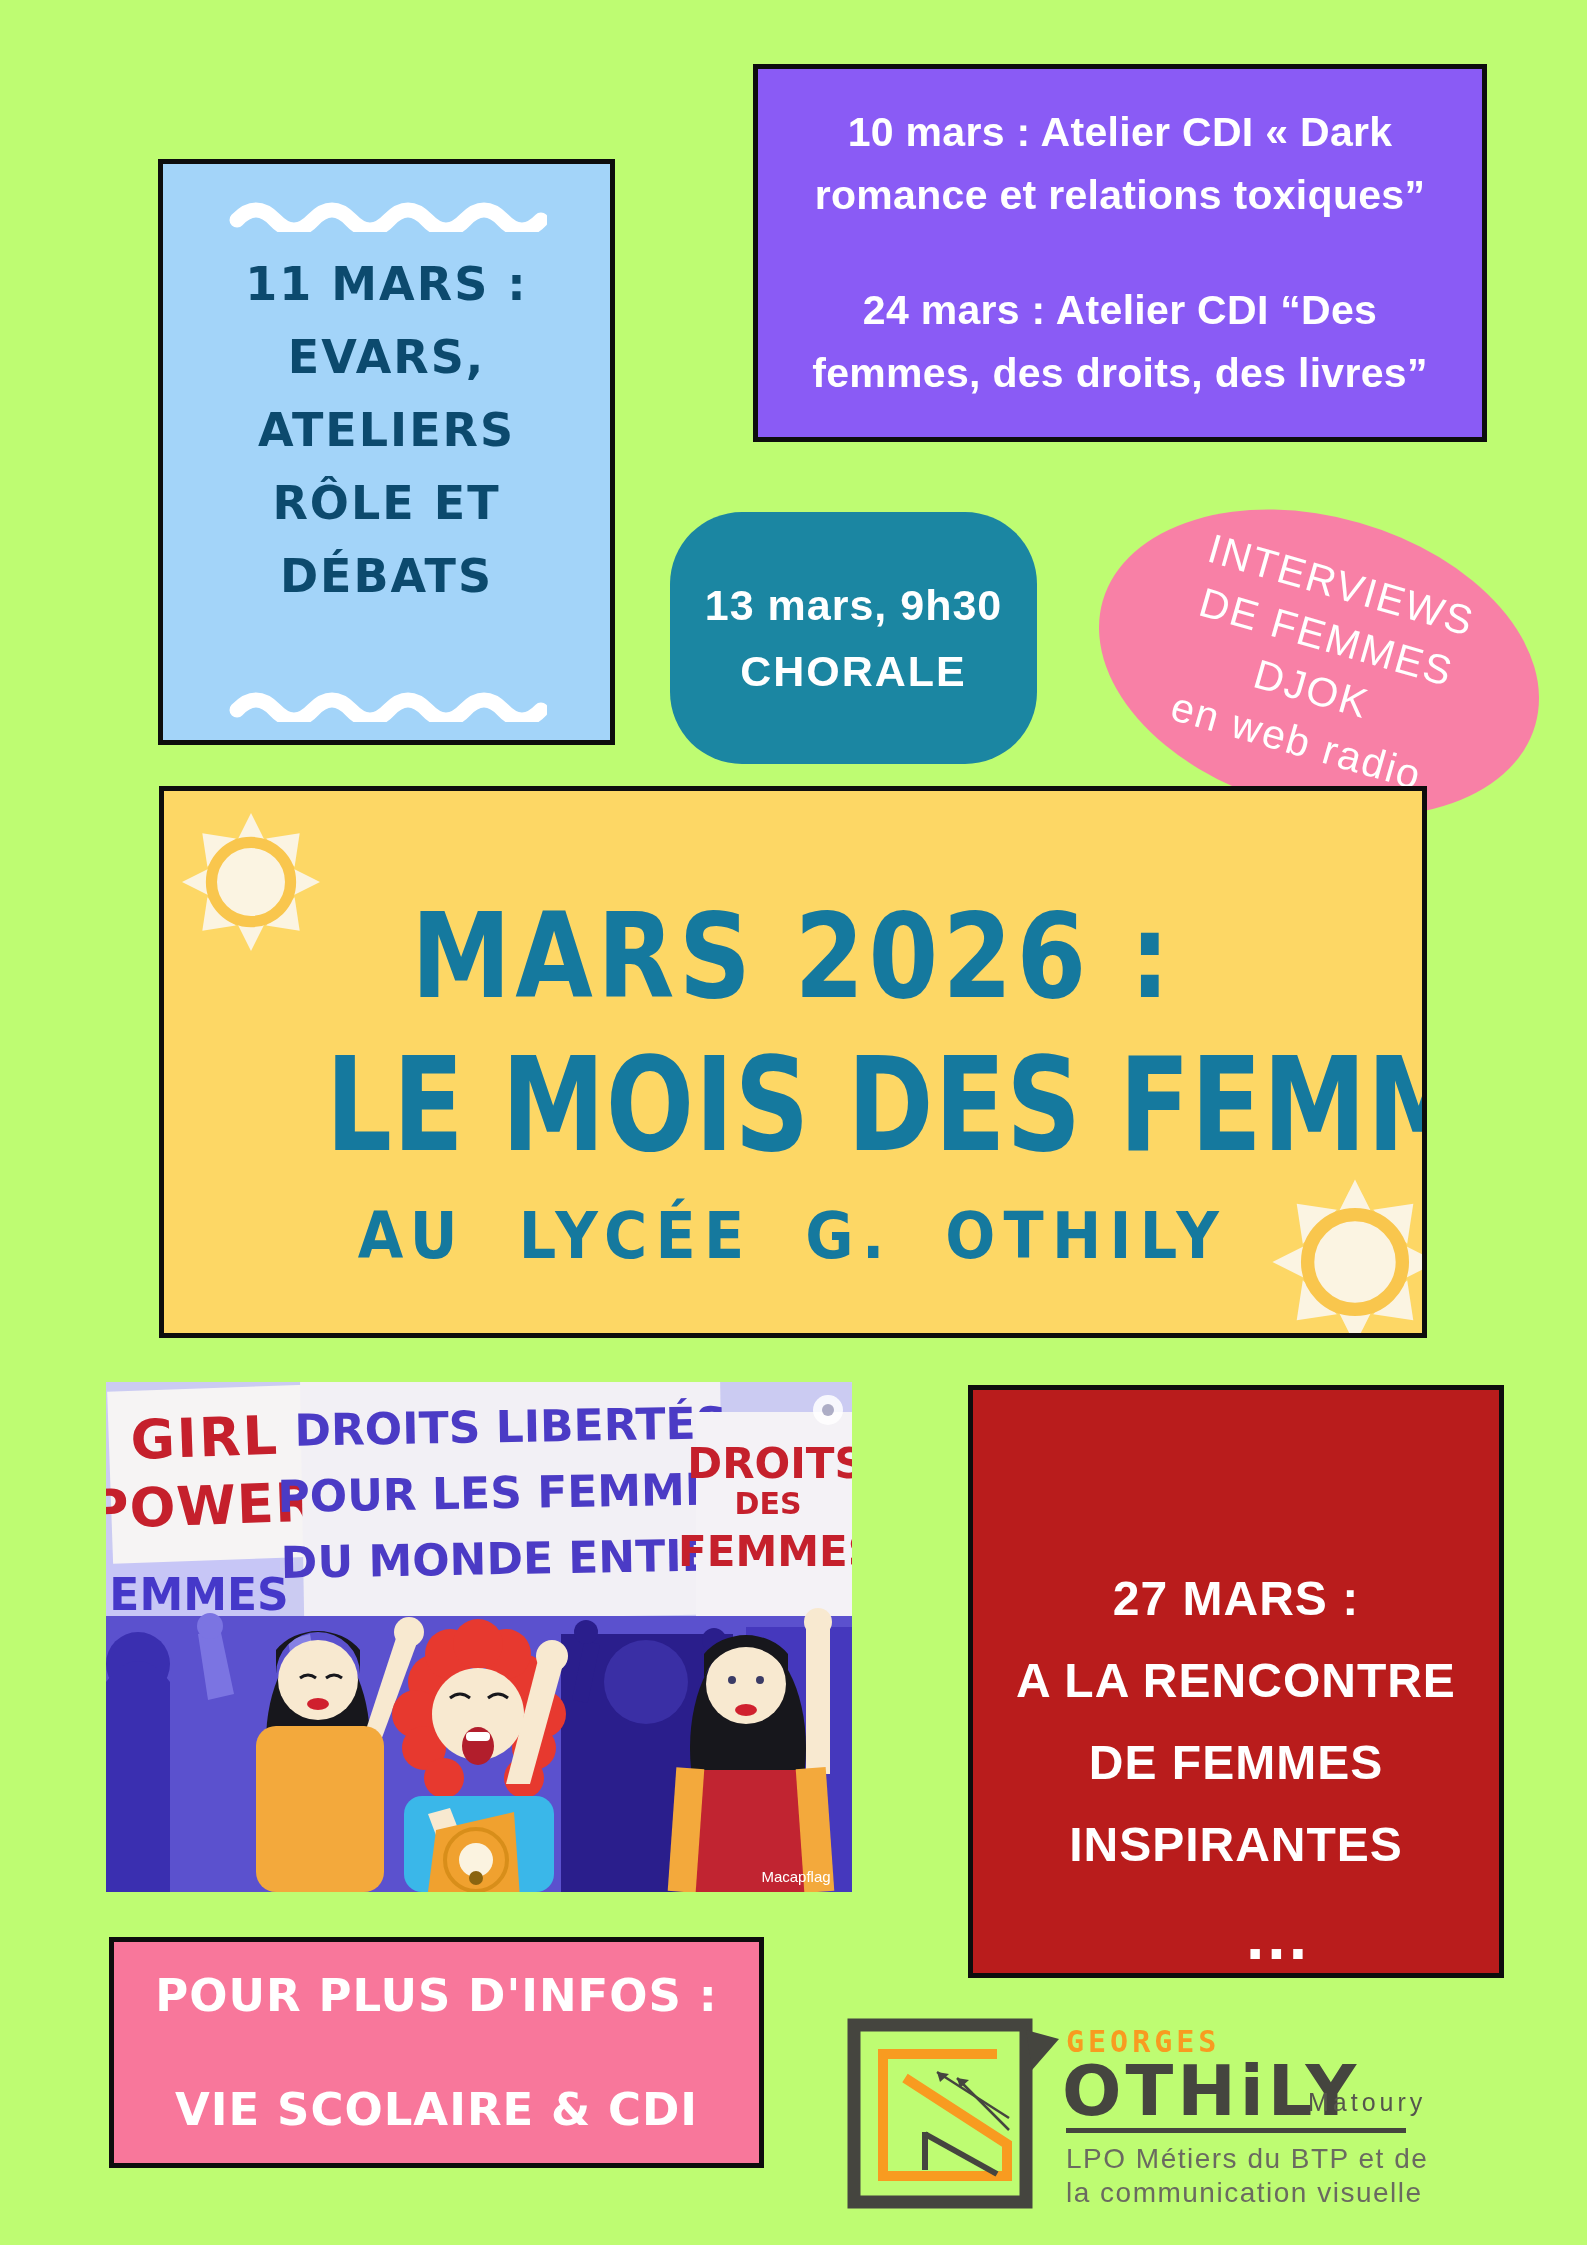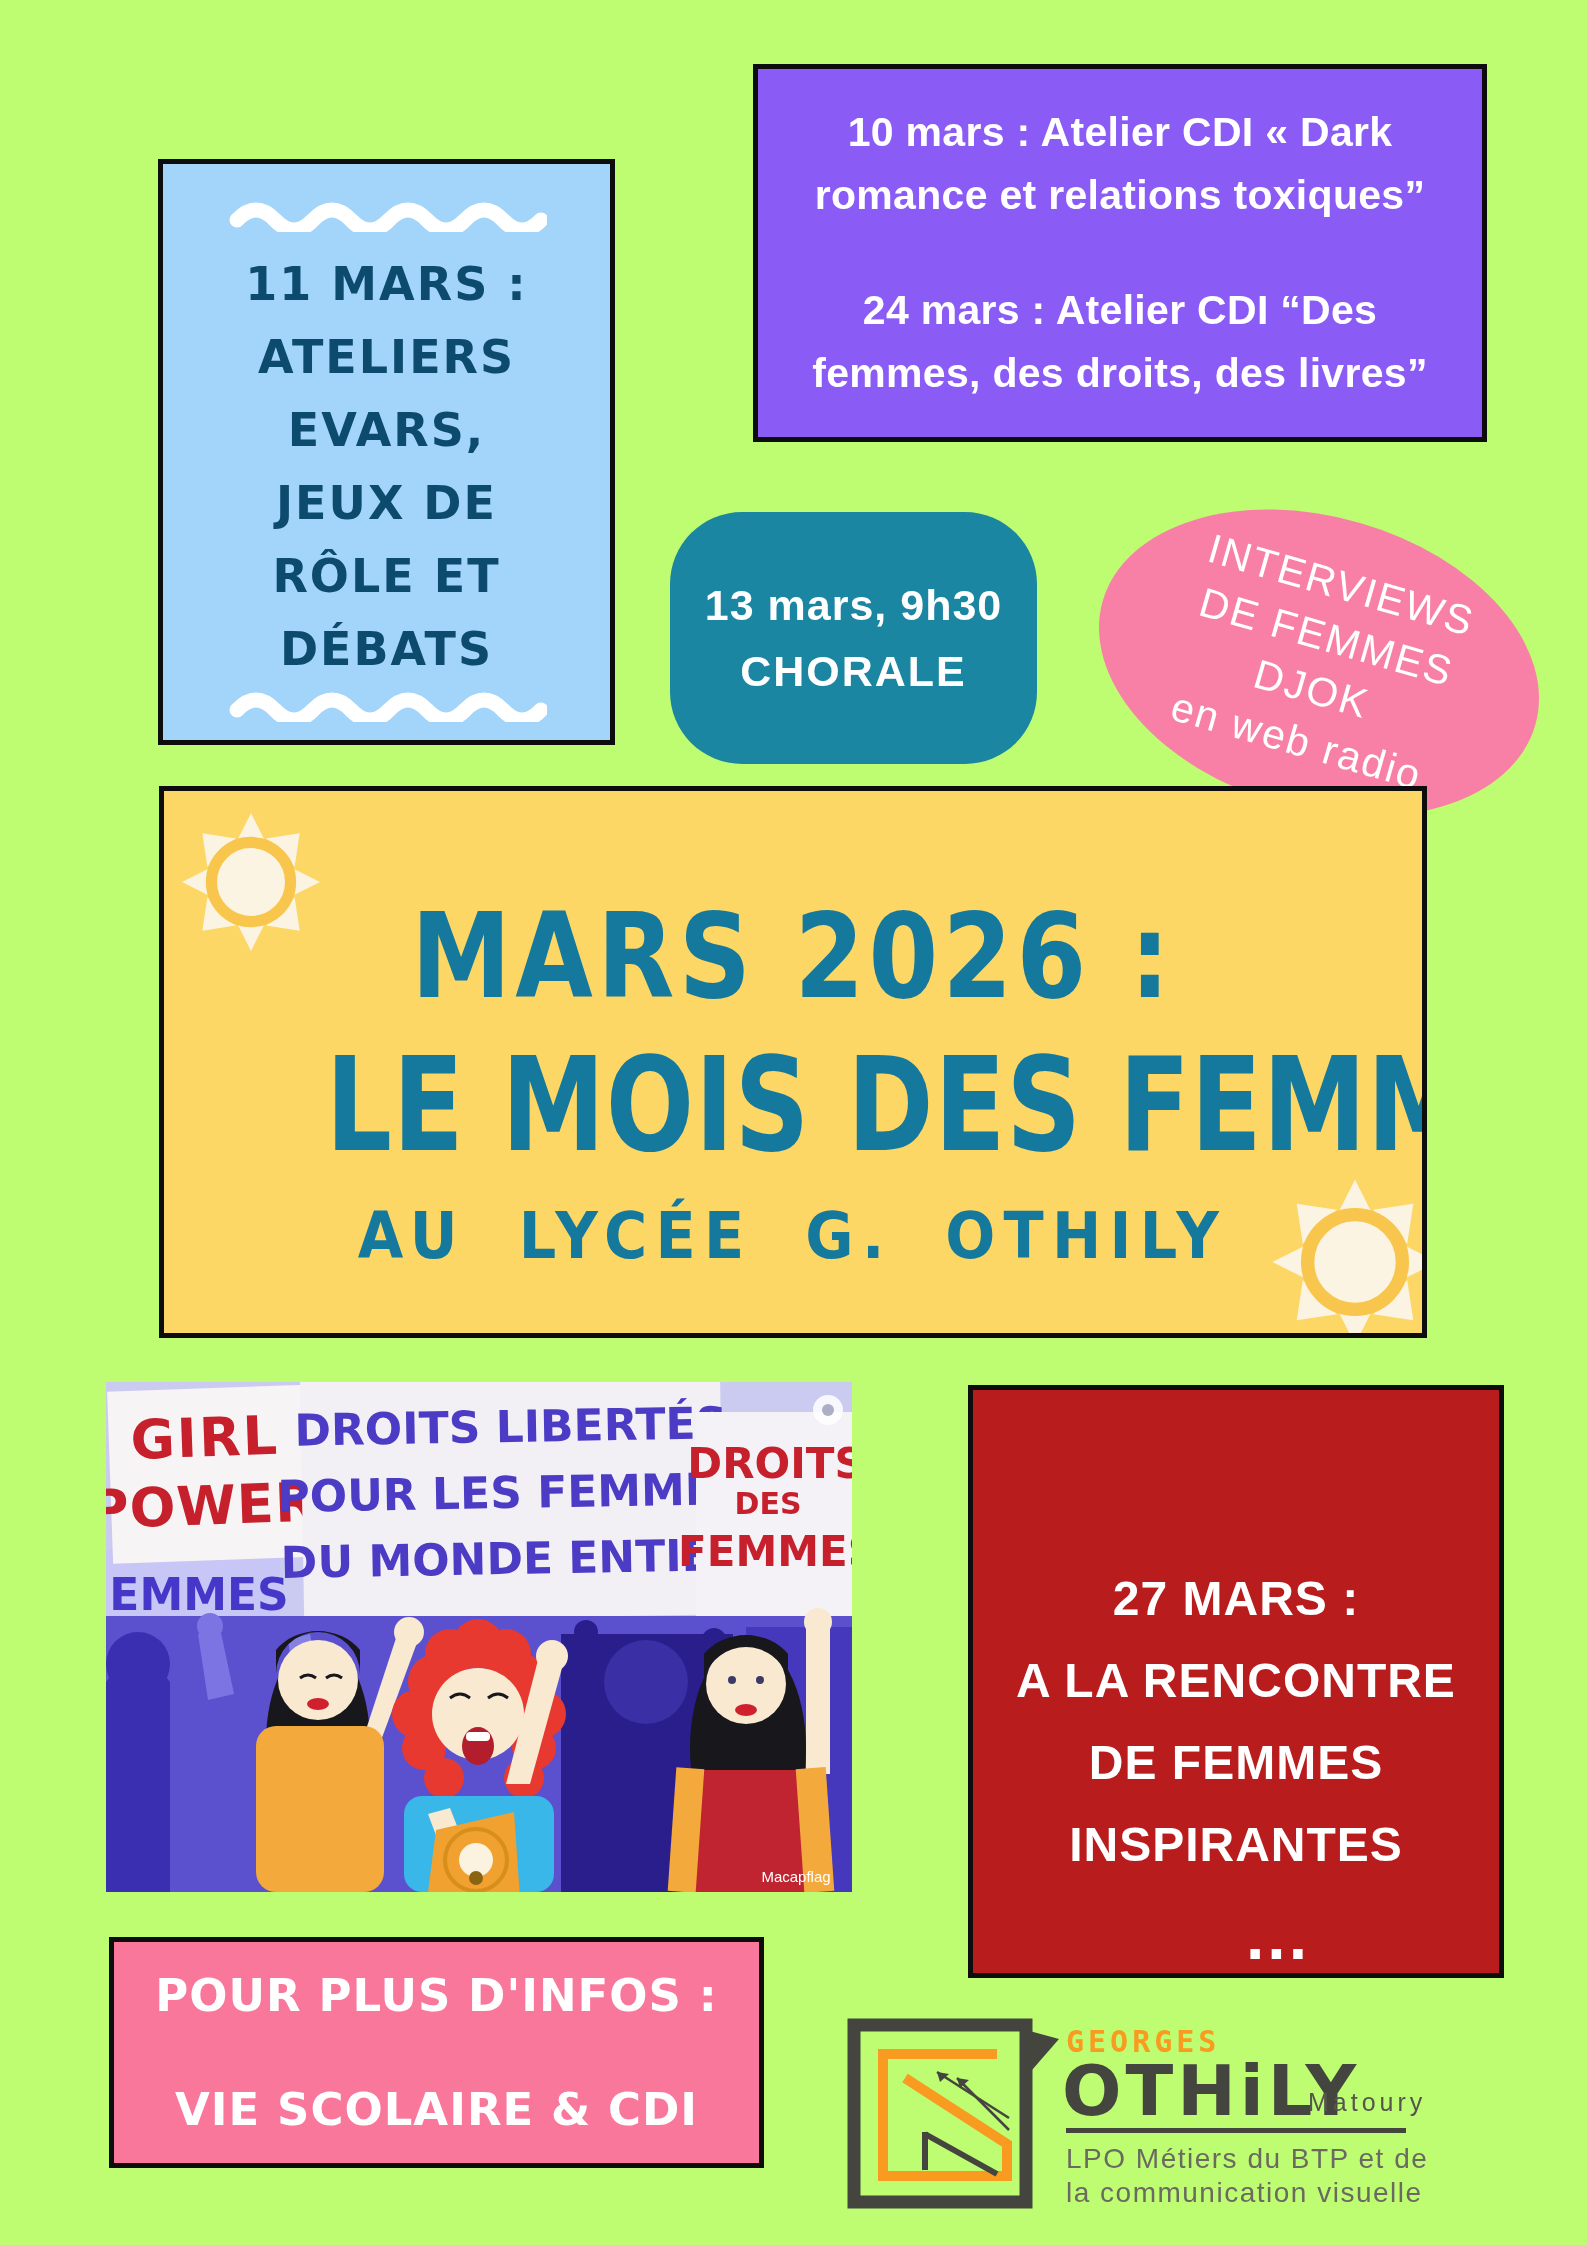--- a/index.html
+++ b/index.html
@@ -82,23 +82,22 @@
 <body>
 
 <div class="poster">
 
   <div class="box blue-box">
     <svg class="wave wave-top" width="320" height="34" viewBox="0 0 320 34">
       <path d="M10 22 Q 29 2 48 22 T 86 22 T 124 22 T 162 22 T 200 22 T 238 22 T 276 22 T 314 22" fill="none" stroke="#ffffff" stroke-width="15" stroke-linecap="round"></path>
     </svg>
     <div class="blue-lines">
       <span>11 MARS :</span>
+      <span>EVARS,</span>
       <span>ATELIERS</span>
-      <span>EVARS,</span>
-      <span>JEUX DE</span>
       <span>RÔLE ET</span>
       <span>DÉBATS</span>
     </div>
     <svg class="wave wave-bottom" width="320" height="34" viewBox="0 0 320 34">
       <path d="M10 22 Q 29 2 48 22 T 86 22 T 124 22 T 162 22 T 200 22 T 238 22 T 276 22 T 314 22" fill="none" stroke="#ffffff" stroke-width="15" stroke-linecap="round"></path>
     </svg>
   </div>
 
   <div class="box purple-box">
     <p>

